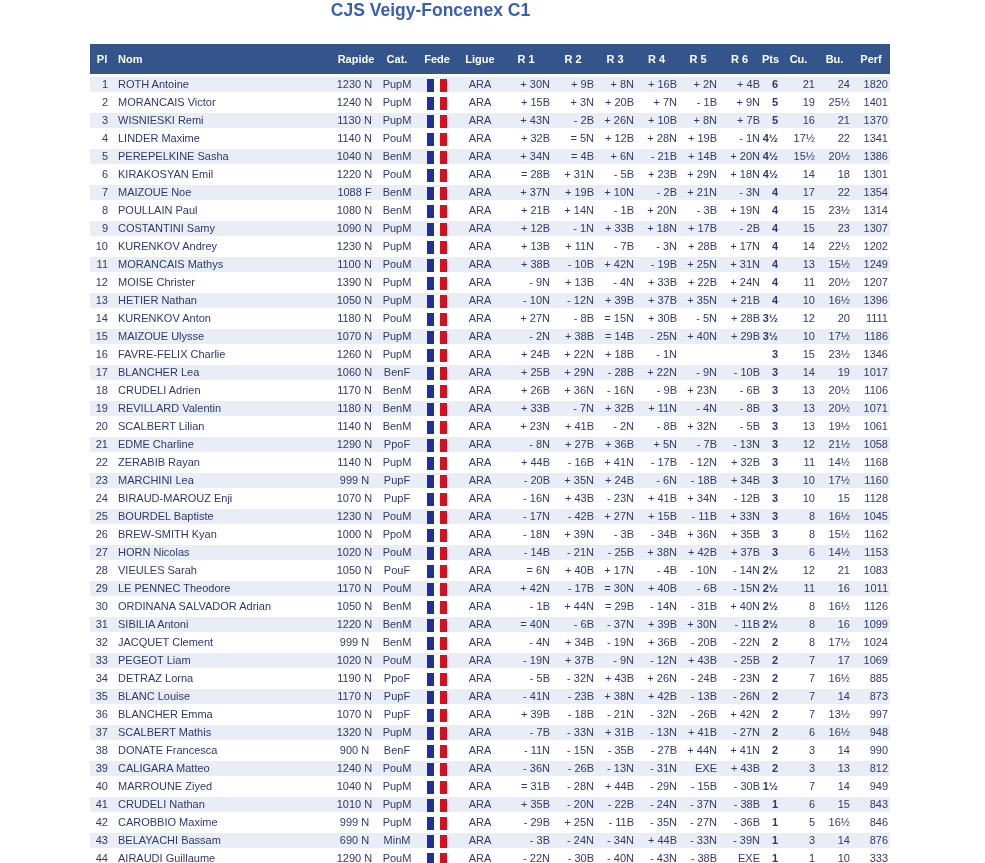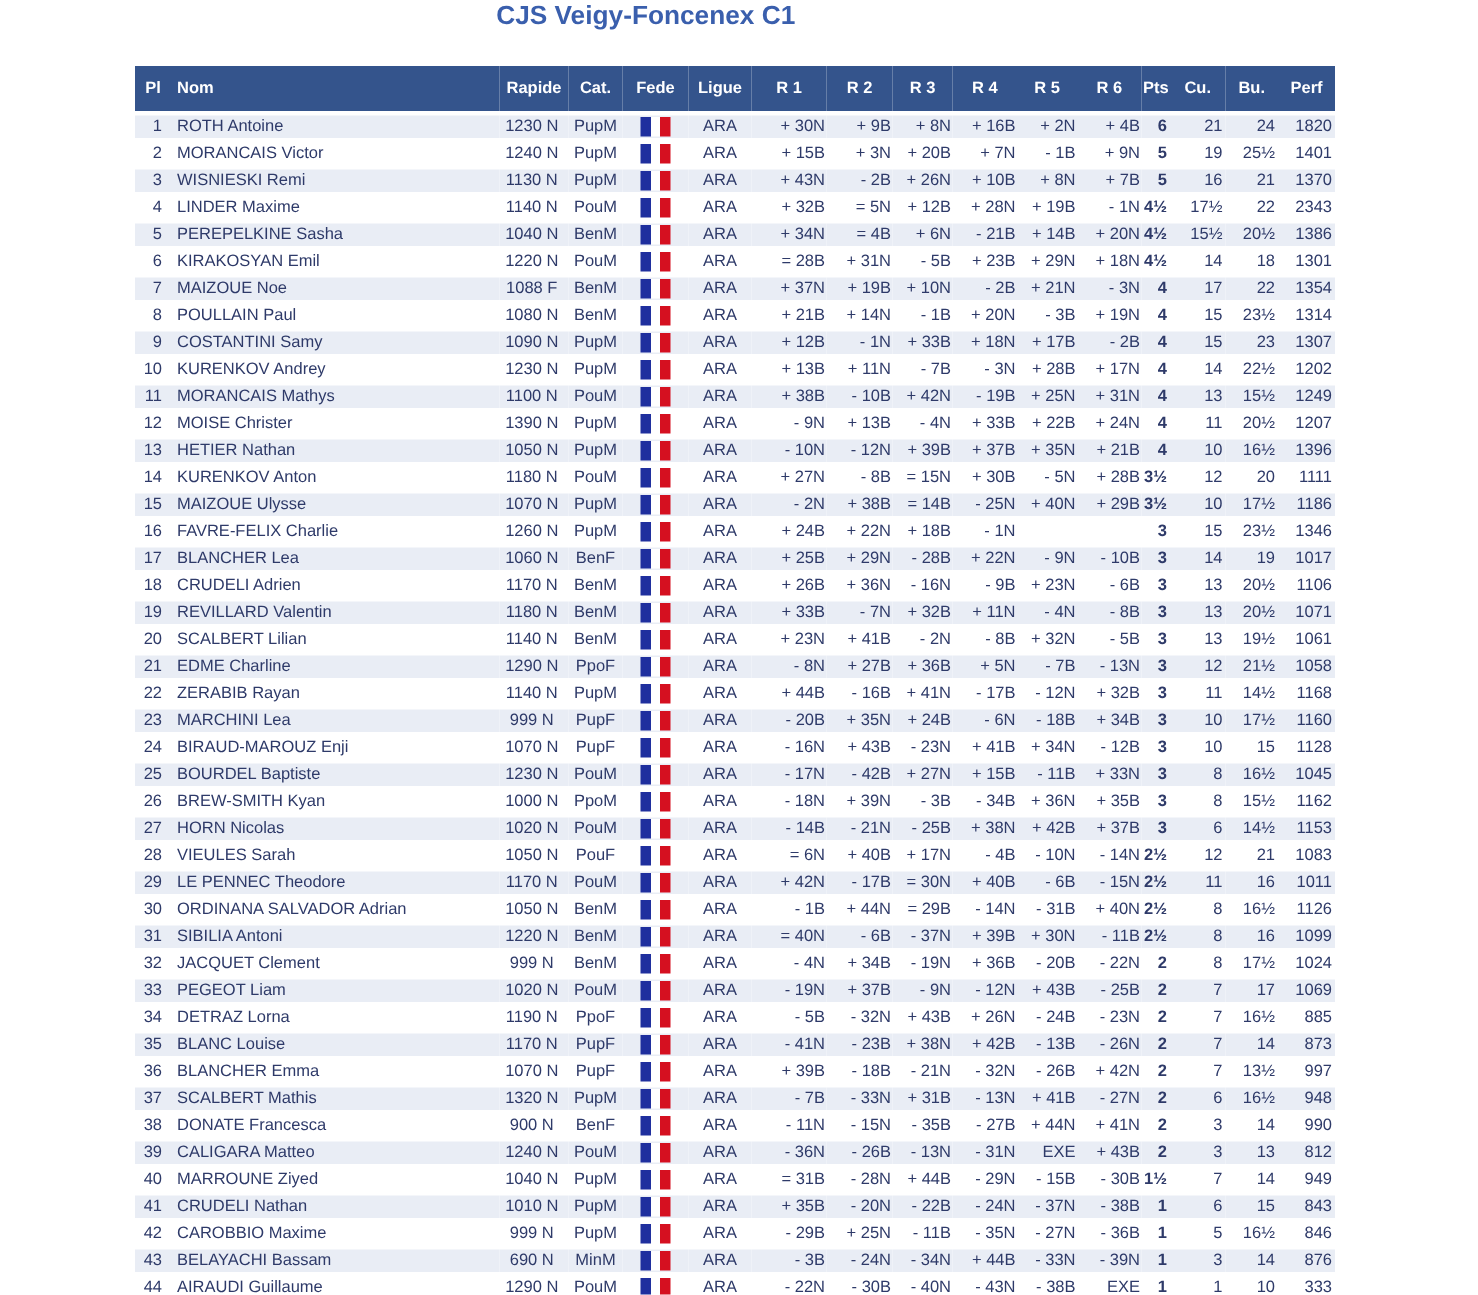--- a/index.html
+++ b/index.html
@@ -162,21 +162,21 @@
         <td class="d-ligue">ARA</td>
         <td class="d-r1">+ 32B</td>
         <td class="d-r2">= 5N</td>
         <td class="d-r3">+ 12B</td>
         <td class="d-r4">+ 28N</td>
         <td class="d-r5">+ 19B</td>
         <td class="d-r6">- 1N</td>
         <td class="d-pts">4½</td>
         <td class="d-cu">17½</td>
         <td class="d-bu">22</td>
-        <td class="d-perf">2343</td>
+        <td class="d-perf">1341</td>
       </tr>
       <tr>
         <td class="d-pl">5</td>
         <td class="d-nom">PEREPELKINE Sasha</td>
         <td class="d-rapide">1040 N</td>
         <td class="d-cat">BenM</td>
         <td class="d-fede"><span class="flag"><span class="fb"></span><span class="fw"></span><span class="fr"></span></span></td>
         <td class="d-ligue">ARA</td>
         <td class="d-r1">+ 34N</td>
         <td class="d-r2">= 4B</td>

